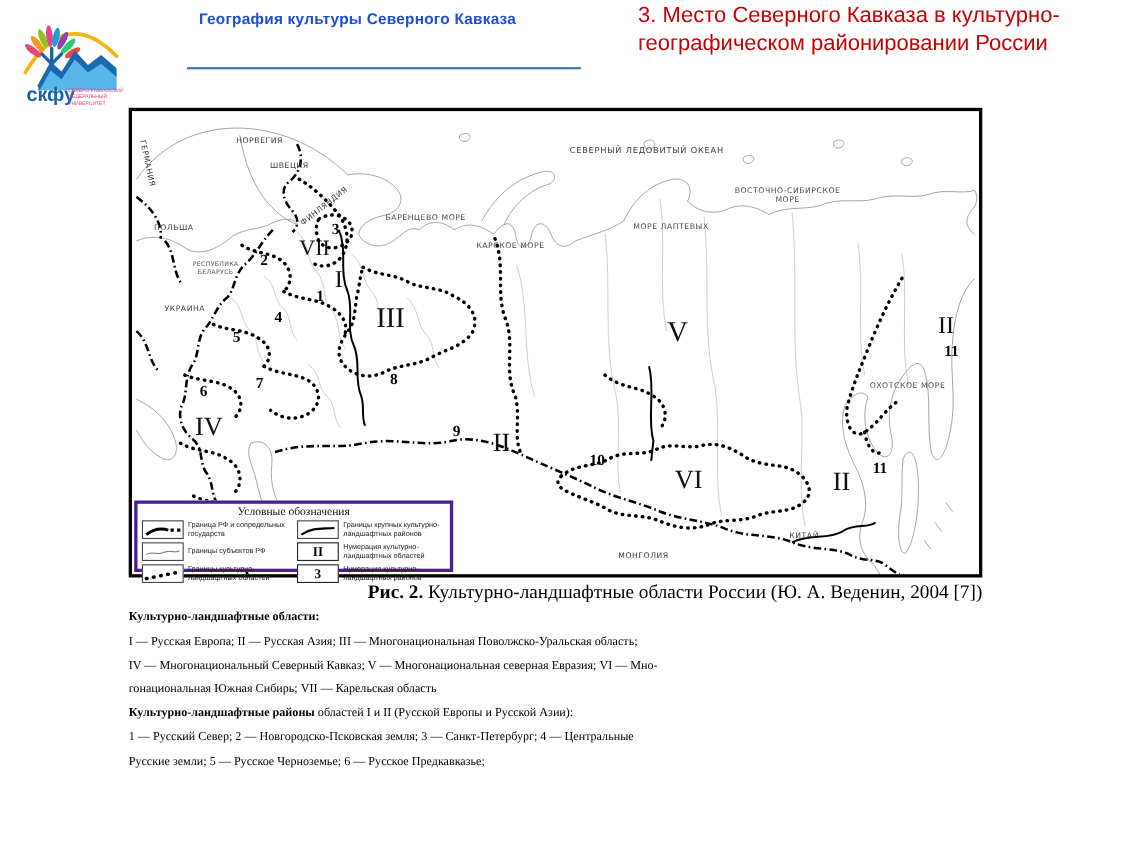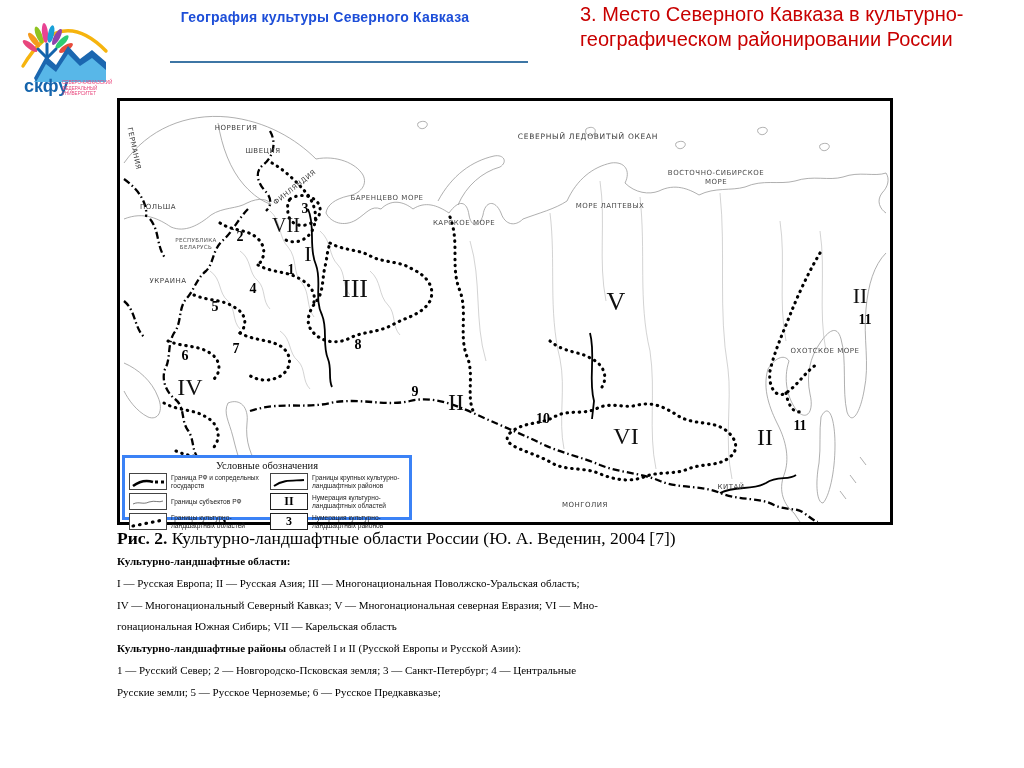--- a/index.html
+++ b/index.html
@@ -18,31 +18,31 @@
     border:3px solid #000;box-sizing:border-box;background:#fff;}
   .map-frame svg.map{position:absolute;left:0;top:0;width:770px;height:421px;}
 
   .m-sea{font-family:"DejaVu Sans",sans-serif;font-size:7px;fill:#4a4a4a;letter-spacing:.5px;text-anchor:middle;}
   .m-sea-big{font-family:"DejaVu Sans",sans-serif;font-size:7.5px;fill:#3c3c3c;letter-spacing:.7px;text-anchor:middle;}
   .m-cty{font-family:"DejaVu Sans",sans-serif;font-size:7px;fill:#3c3c3c;letter-spacing:.5px;text-anchor:middle;}
   .m-cty-sm{font-family:"DejaVu Sans",sans-serif;font-size:5.6px;fill:#555;letter-spacing:.3px;text-anchor:middle;}
   .m-rn{font-family:"Liberation Serif",serif;fill:#101010;text-anchor:middle;}
   .m-dn{font-family:"Liberation Serif",serif;font-weight:bold;font-size:14px;fill:#000;text-anchor:middle;}
 
-  .legend{position:absolute;left:2px;bottom:2px;width:290px;height:65px;border:3px solid #3b82f6;
+  .legend{position:absolute;left:2px;bottom:2px;width:290px;height:65px;border:3px solid #4c1d95;
     background:#fff;box-sizing:border-box;padding:2px 4px;}
   .legend-title{text-align:center;font-family:"Liberation Serif",serif;font-size:10.5px;color:#111;margin-bottom:2px;}
   .legend-grid{display:grid;grid-template-columns:1fr 1fr;column-gap:6px;row-gap:3px;}
   .legend-item{display:flex;align-items:center;gap:4px;}
   .legend-sym{flex:0 0 38px;height:17px;border:1px solid #444;background:#fff;display:flex;
     align-items:center;justify-content:center;box-sizing:border-box;}
   .legend-sym.num{font-family:"Liberation Serif",serif;font-size:12px;font-weight:bold;border:1.4px solid #222;}
   .legend-label{font-family:"Liberation Sans",sans-serif;font-size:6.6px;line-height:1.15;color:#222;}
 
-  .caption{position:absolute;left:117px;top:528px;width:776px;text-align:left;
+  .caption{position:absolute;left:117px;top:528px;width:776px;text-align:right;
     font-family:"Liberation Serif",serif;font-size:17.5px;color:#000;}
   .caption b{font-weight:bold;}
 
   .description{position:absolute;left:117px;top:551px;width:798px;
     font-family:"Liberation Serif",serif;font-size:11px;line-height:21.8px;color:#000;}
   .description p{margin:0;}
   .description .lead{font-weight:bold;}
 </style>
 </head>
 <body>

